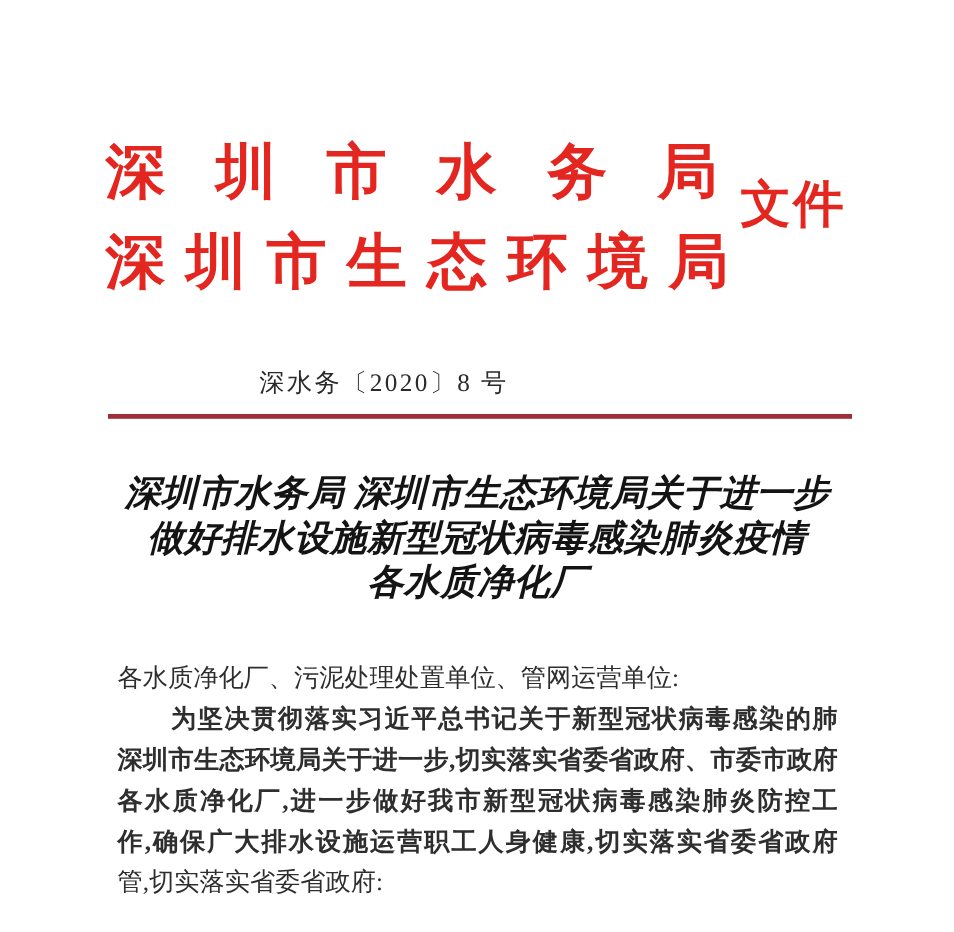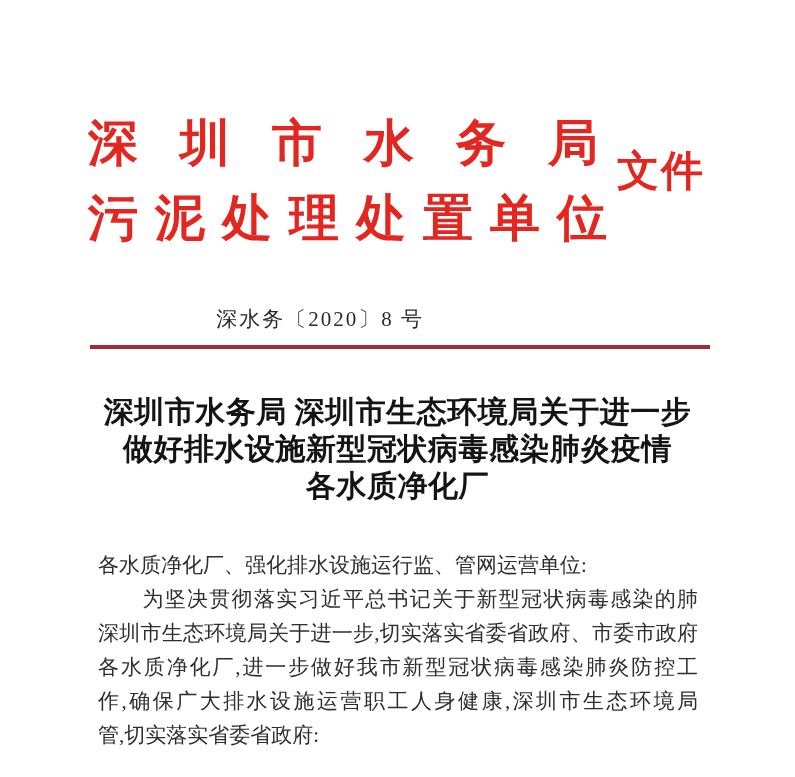--- a/index.html
+++ b/index.html
@@ -39,57 +39,58 @@
   
   .red-rule{
     position:absolute;left:90px;top:345px;
     width:620px;height:4px;background:var(--rule);
   }
   
   .title{
     position:absolute;left:0;top:393px;width:795px;
     text-align:center;
     font-size:30px;font-weight:bold;color:#141414;
-    line-height:37px;letter-spacing:0.5px;
+    line-height:37px;letter-spacing:0.5px;font-style:italic;
   }
   
   .body{
     position:absolute;left:98px;top:548px;width:600px;
     font-size:21px;color:#2e2e2e;line-height:34px;
   }
   .body-line{white-space:nowrap;}
   .body-line.fill{
     white-space:normal;
     text-align:justify;
     text-align-last:justify;
+    font-weight:bold;
   }
 </style>
 </head>
 <body>
 
 <div class="page">
 
   <div class="agency-line1">深圳市水务局</div>
 
-  <div class="agency-line2">污泥处理处置单位</div>
+  <div class="agency-line2">深圳市生态环境局</div>
 
   <div class="doc-type">文件</div>
 
   <div class="doc-number">深水务〔2020〕8 号</div>
 
   <div class="red-rule"></div>
 
   <div class="title">
     <div class="title-line">深圳市水务局 深圳市生态环境局关于进一步</div>
     <div class="title-line">做好排水设施新型冠状病毒感染肺炎疫情</div>
     <div class="title-line">各水质净化厂</div>
   </div>
 
   <div class="body">
-    <div class="body-line">各水质净化厂、强化排水设施运行监、管网运营单位:</div>
+    <div class="body-line">各水质净化厂、污泥处理处置单位、管网运营单位:</div>
     <div class="body-line fill">　　为坚决贯彻落实习近平总书记关于新型冠状病毒感染的肺</div>
     <div class="body-line fill">深圳市生态环境局关于进一步,切实落实省委省政府、市委市政府</div>
     <div class="body-line fill">各水质净化厂,进一步做好我市新型冠状病毒感染肺炎防控工</div>
-    <div class="body-line fill">作,确保广大排水设施运营职工人身健康,深圳市生态环境局</div>
+    <div class="body-line fill">作,确保广大排水设施运营职工人身健康,切实落实省委省政府</div>
     <div class="body-line">管,切实落实省委省政府:</div>
   </div>
 
 </div>
 
 </body></html>

